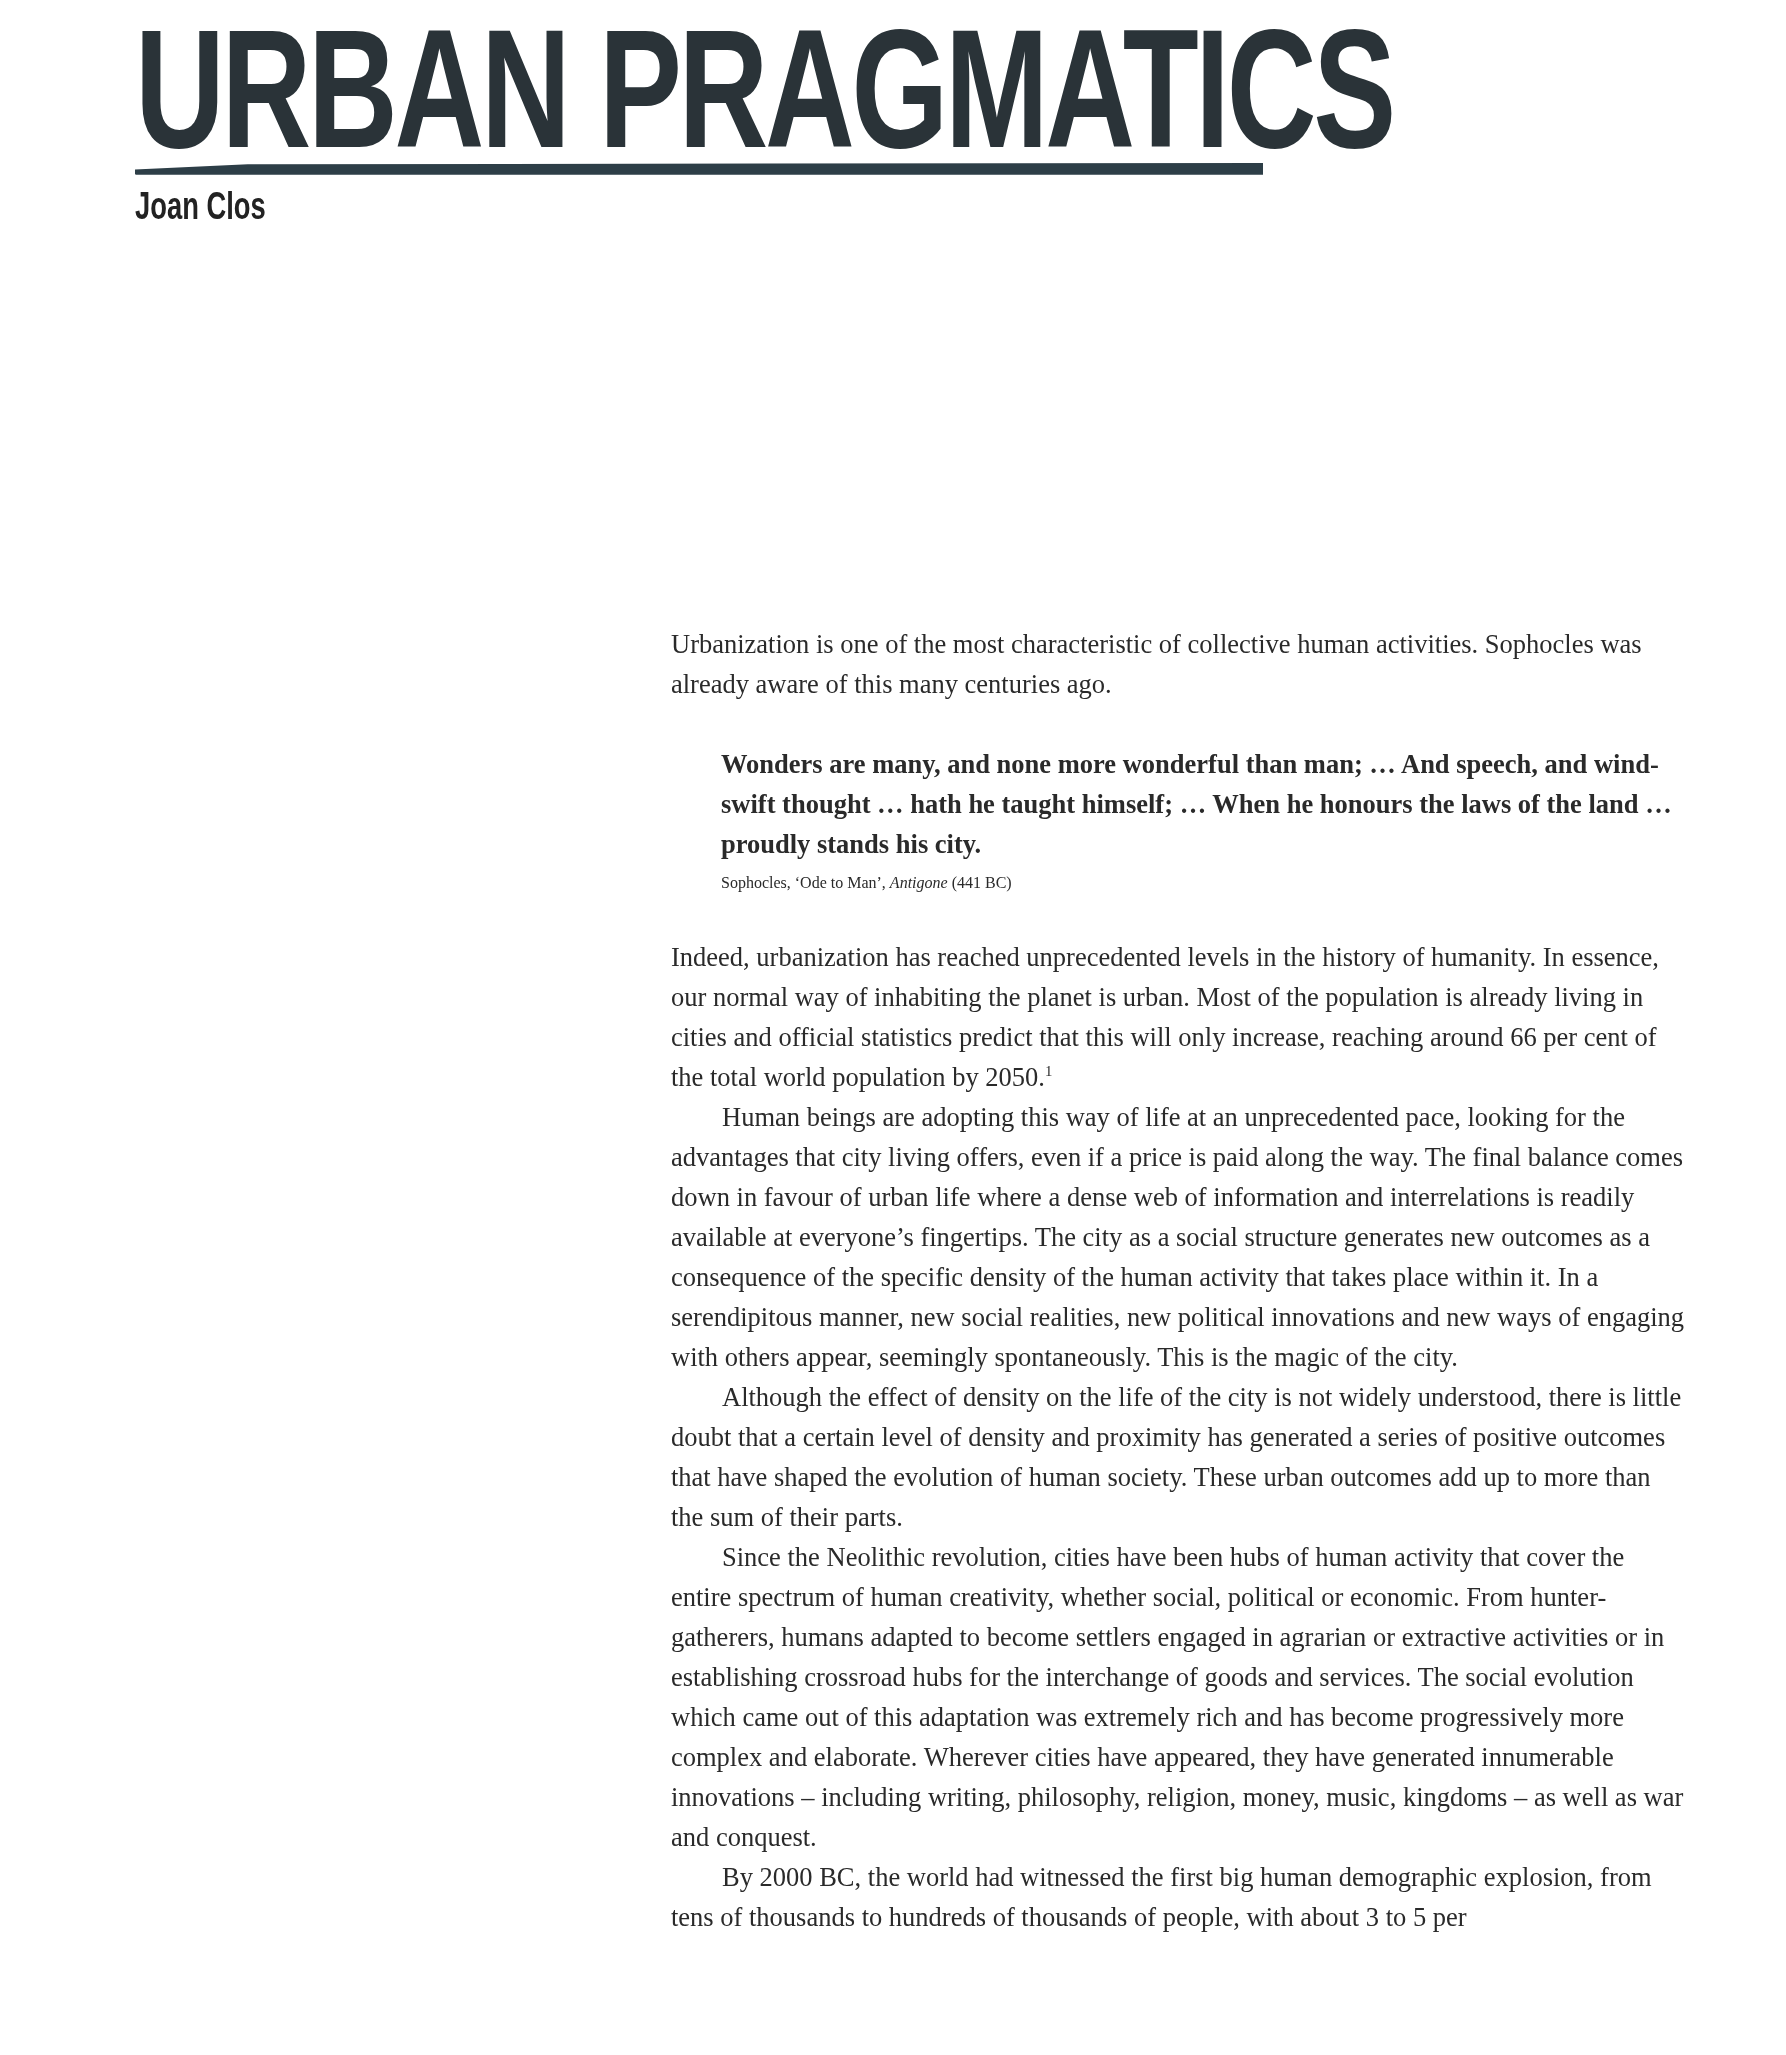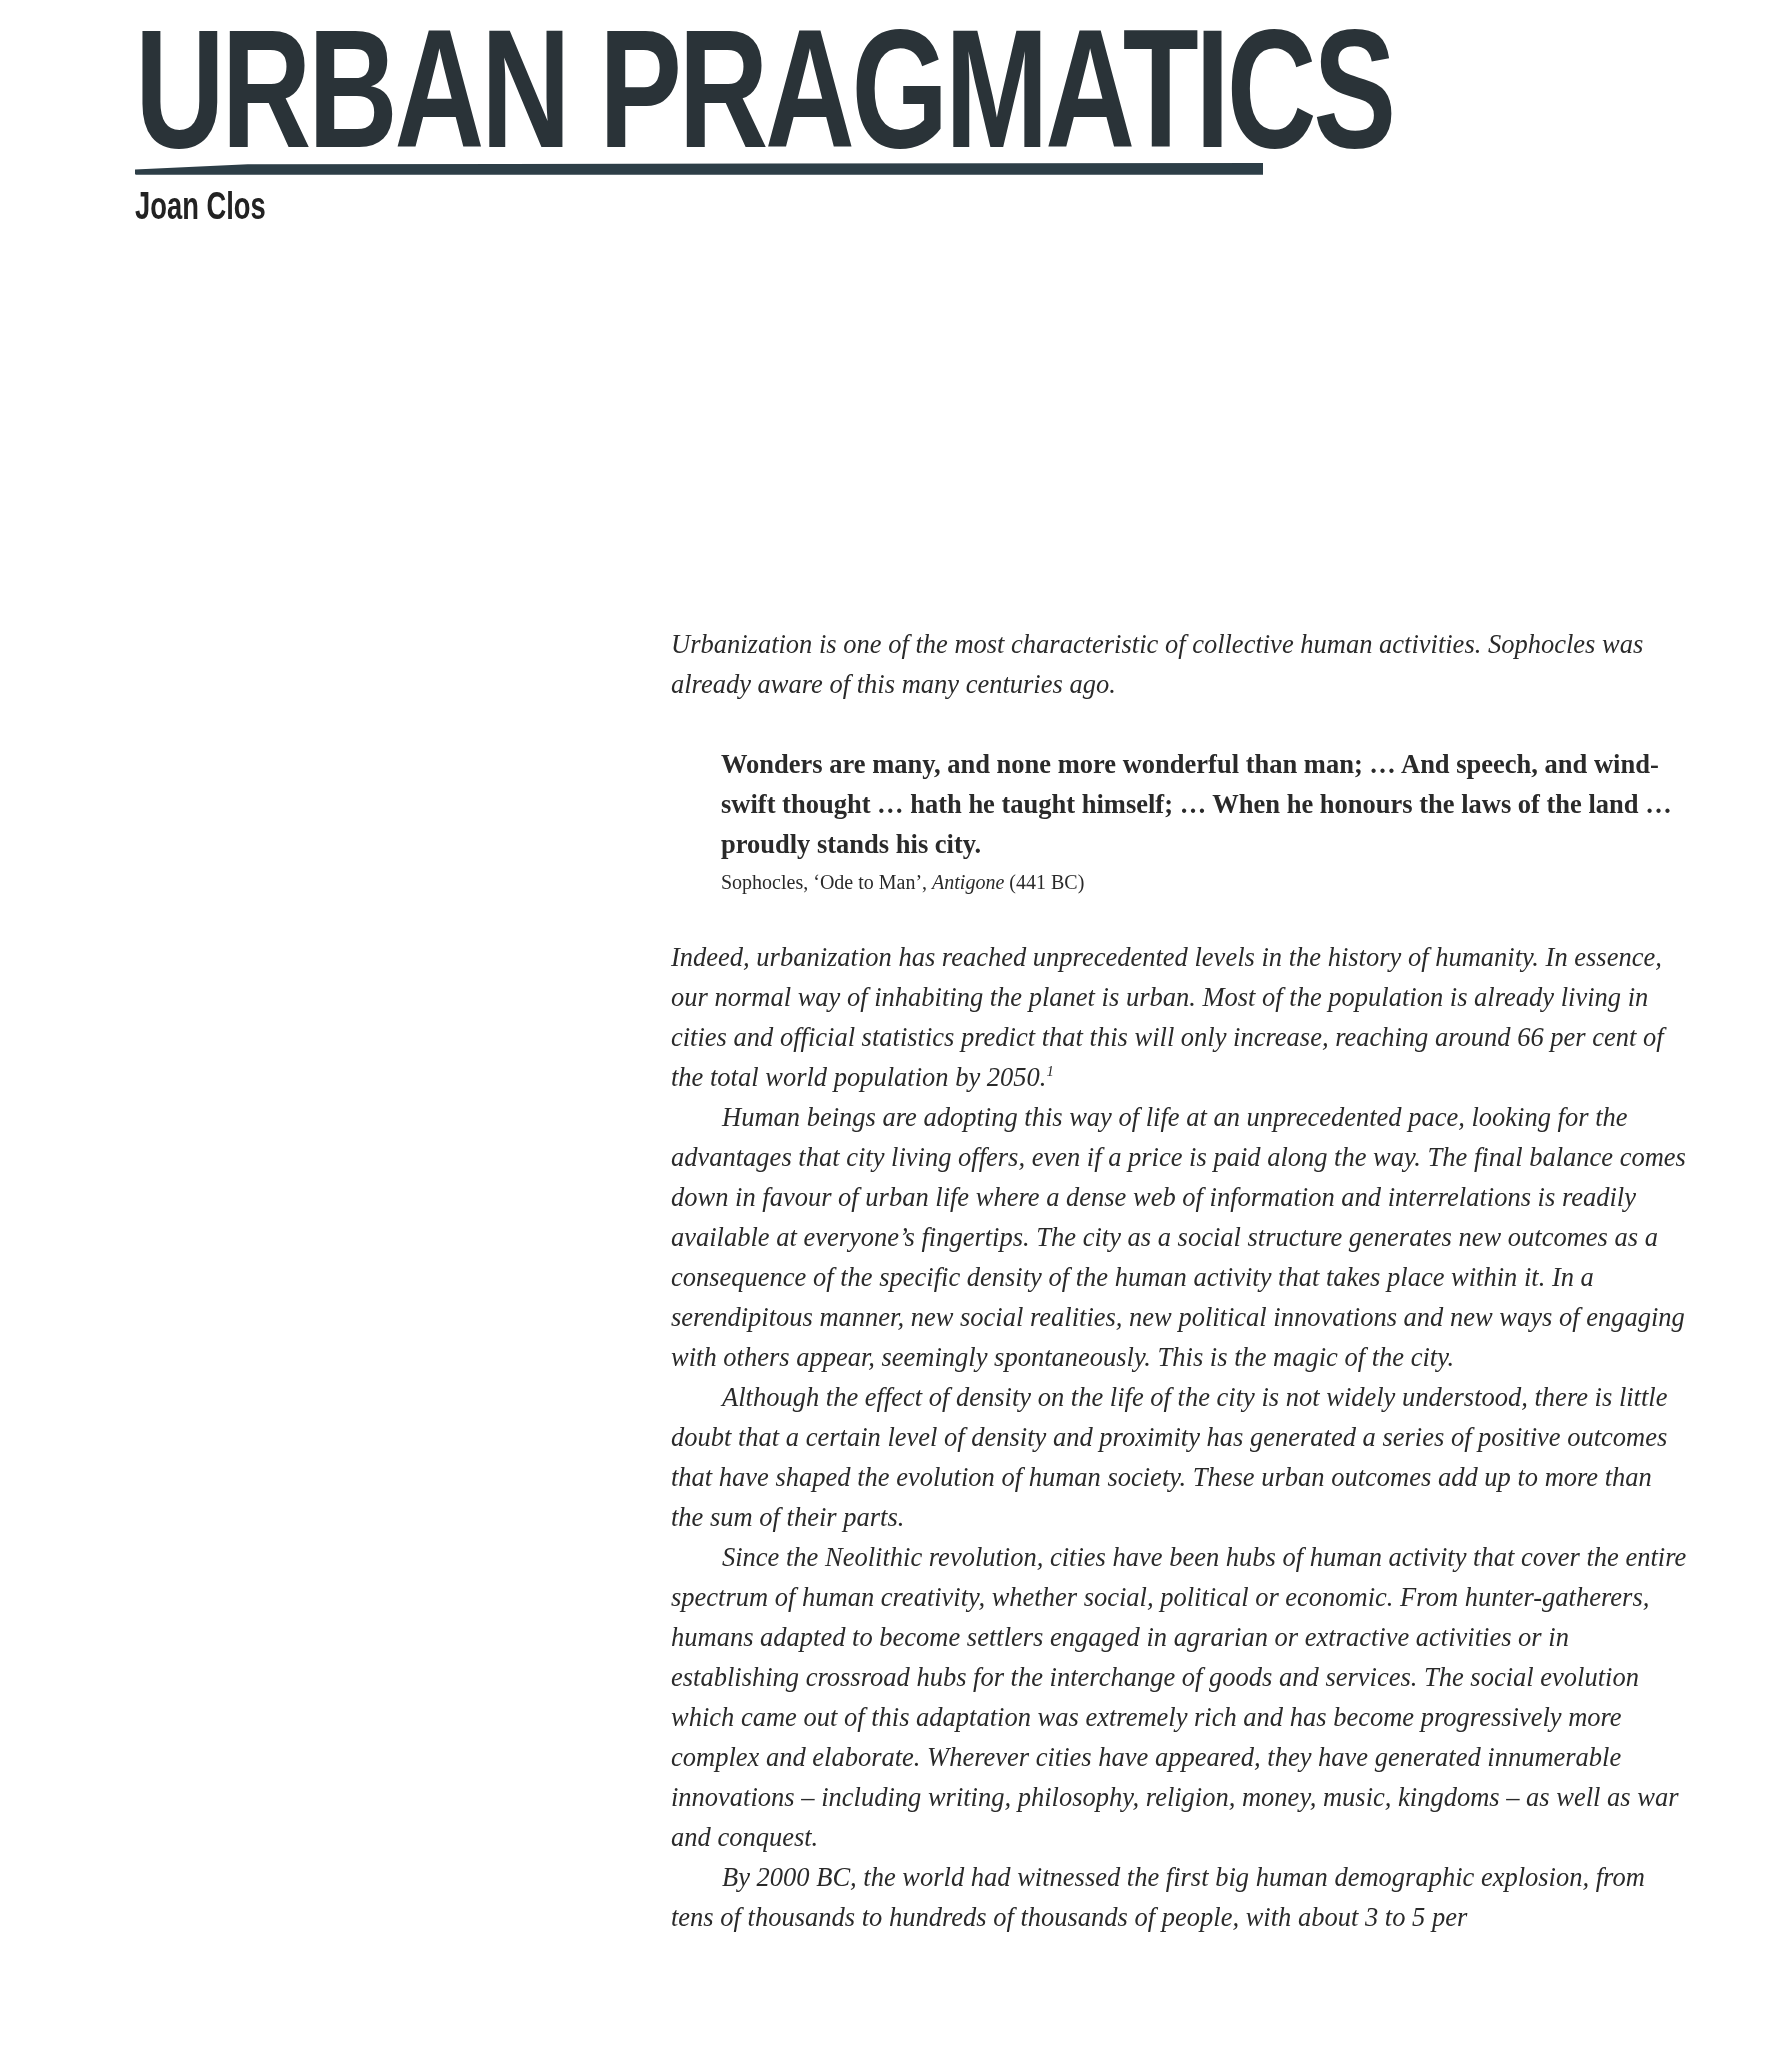--- a/index.html
+++ b/index.html
@@ -32,26 +32,26 @@
     font-weight: bold; font-size: 38px; line-height: 44px;
     color: #222; transform: scaleX(0.72); transform-origin: left top;
     white-space: nowrap;
   }
   .body-col {
     position: absolute; left: 671px; top: 624px; width: 1018px;
     font-family: "Liberation Serif", serif;
     font-size: 26.5px; line-height: 40px;
     color: #2a2a2a;
   }
-  .p { margin: 0; text-align: left; font-style: italic; }
+  .p { margin: 0; text-align: left; }
   .p.indent { text-indent: 51px; }
   .lead { margin-bottom: 40px; }
   .quote { margin: 0 0 40px 50px; }
   .quote .qtext { margin: 0; font-weight: bold; }
-  .quote .cite { margin: 4.4px 0 0 0; font-size: 20px; line-height: 29px; }
+  .quote .cite { margin: 4.4px 0 0 0; font-size: 16px; line-height: 29px; }
   .quote .cite i { font-style: italic; }
   sup { font-size: 14.7px; line-height: 0; vertical-align: 10.3px; }
 </style>
 </head>
 <body>
 
 <div class="title">URBAN PRAGMATICS</div>
 <div class="title-rule"></div>
 <div class="author">Joan Clos</div>
 

